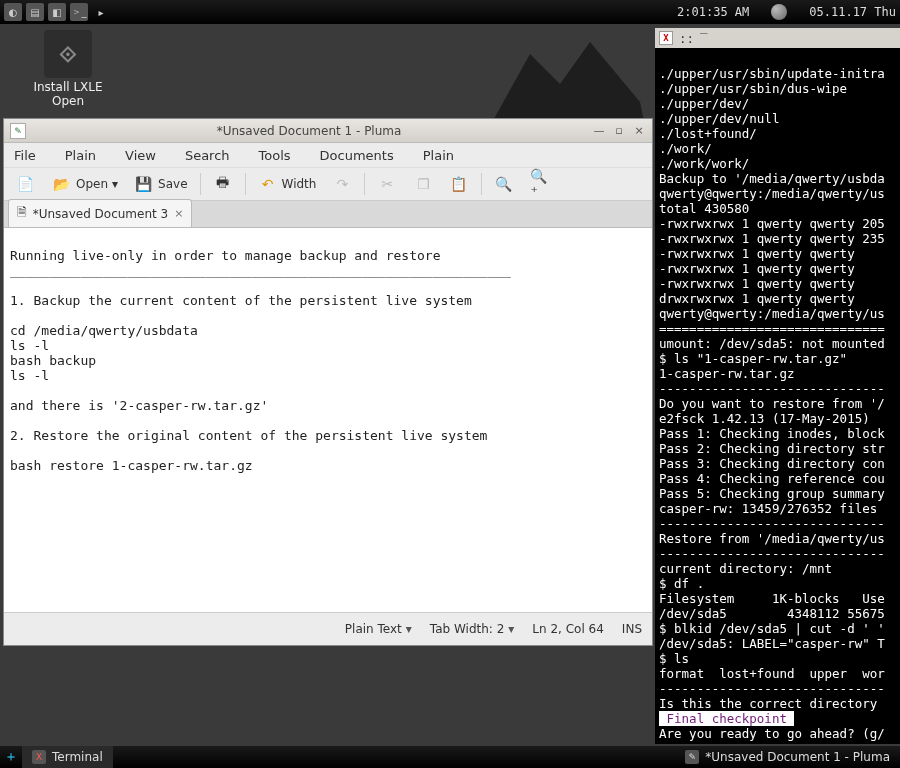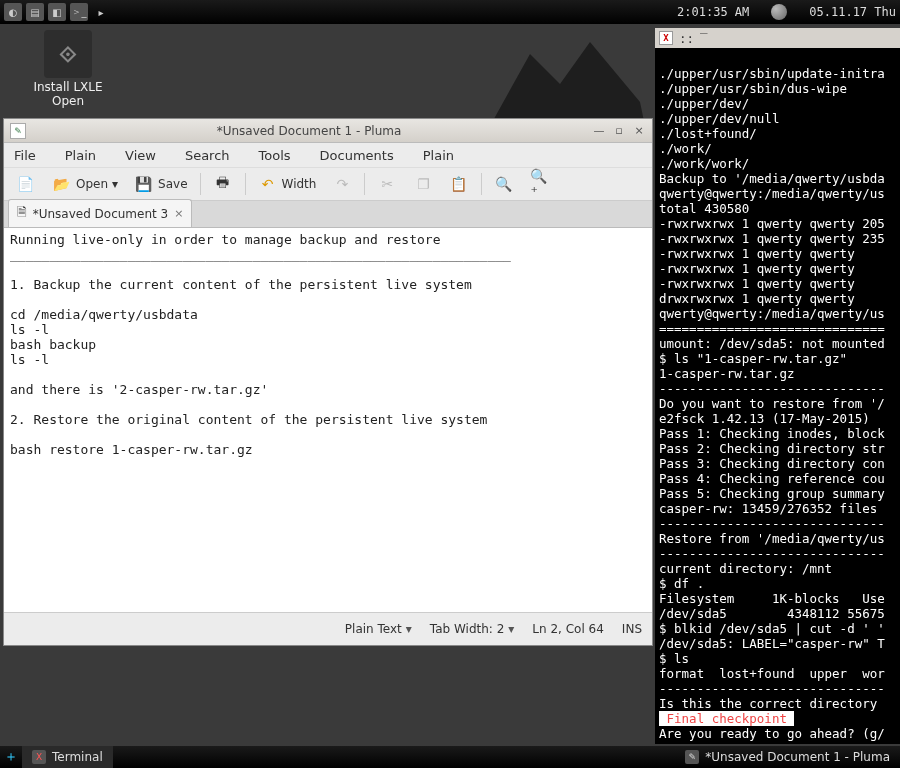--- a/index.html
+++ b/index.html
@@ -50,21 +50,21 @@
   }
   .terminal .titlebar {
     height:20px; background:#d6d2cc; display:flex; align-items:center;
     padding:0 4px; gap:6px; color:#333;
   }
   .terminal .titlebar .x {
     width:14px; height:14px; background:#fff; border:1px solid #999;
     display:flex; align-items:center; justify-content:center; font-size:9px; color:#c00; font-weight:bold;
   }
   .terminal .body { padding:18px 2px 2px 4px; white-space:pre; overflow:hidden; }
-  .terminal .hl { background:#fff; color:#ef4444; }
+  .terminal .hl { background:#fff; color:#701a75; }
   
   .pluma {
     position:absolute; top:118px; left:3px; width:650px; height:528px;
     background:#dedede; border:1px solid #888;
     display:flex; flex-direction:column;
   }
   .pluma .titlebar {
     height:24px; background:linear-gradient(#e8e6e2,#d4d0ca);
     display:flex; align-items:center; padding:0 6px; gap:6px;
     border-bottom:1px solid #bbb;
@@ -89,21 +89,21 @@
     padding:0 4px;
   }
   .tab {
     background:#f5f5f5; border:1px solid #bbb; border-bottom:none;
     border-radius:3px 3px 0 0; padding:3px 8px; display:flex;
     align-items:center; gap:6px; font-size:12px; color:#333;
   }
   .tab .close { color:#777; font-size:11px; }
   .editor {
     flex:1; background:#fff; font-family:"DejaVu Sans Mono",monospace;
-    font-size:13px; line-height:15px; color:#222; padding:4px 6px;
+    font-size:13px; line-height:15px; color:#222; padding:20px 6px;
     white-space:pre; overflow:hidden; border-top:1px solid #bbb;
   }
   .statusbar {
     height:24px; background:#ececec; border-top:1px solid #ccc;
     display:flex; align-items:center; gap:18px; padding:16px 10px;
     justify-content:flex-end; font-size:12px; color:#333;
   }
   .statusbar .cell { display:flex; align-items:center; gap:4px; }
   .dd::after { content:" \25BE"; color:#555; }
   

